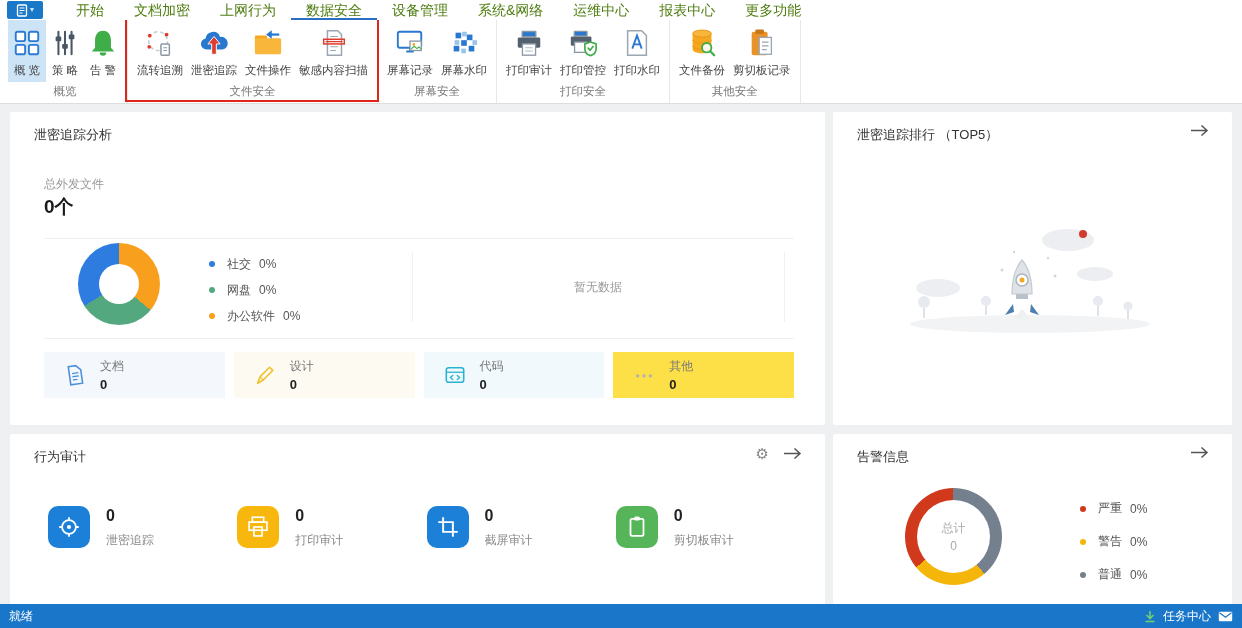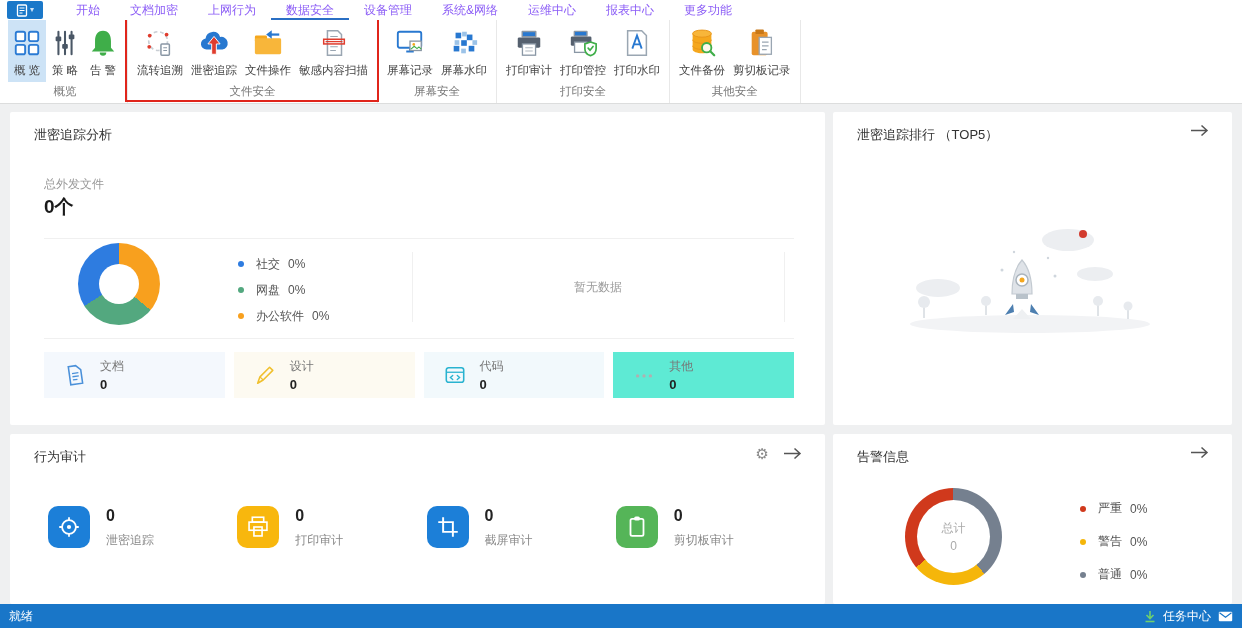--- a/index.html
+++ b/index.html
@@ -7,21 +7,21 @@
   body {
     width:1242px; height:628px; position:relative; overflow:hidden;
     font-family:"Liberation Sans","DejaVu Sans",sans-serif;
     background:#eff0f1; color:#333;
   }
   
   .titlebar { position:absolute; top:0; left:0; right:0; height:20px; background:#fff; display:flex; align-items:center; z-index:4; }
   .appbtn { width:36px; height:18px; margin-left:7px; background:#1a78c9; border-radius:2px; display:flex; align-items:center; justify-content:center; gap:2px; cursor:pointer; }
   .appbtn .caret { color:#cfe4f6; font-size:8px; line-height:1; }
   .tabs { display:flex; margin-left:18px; height:20px; }
-  .tab { font-size:12px; color:#8b5cf6; padding:2px 15px 1px; white-space:nowrap; border-bottom:2px solid transparent; cursor:pointer; }
+  .tab { font-size:14px; color:#4d7c0f; padding:2px 15px 1px; white-space:nowrap; border-bottom:2px solid transparent; cursor:pointer; }
   .tab.active { border-bottom-color:#2a6fc4; }
   
   .ribbon { position:absolute; top:20px; left:0; right:0; height:84px; background:#fff; border-bottom:1px solid #dcdddd; display:flex; padding-left:3px; z-index:3; }
   .rgroup { display:flex; flex-direction:column; border-right:1px solid #e8e8e8; padding:0 5px; position:relative; }
   .rgroup.boxed::after { content:""; position:absolute; left:-3px; right:-2px; top:-3px; bottom:1px; border:2px solid #e0251b; pointer-events:none; z-index:5; }
   .ritems { display:flex; flex:1; align-items:flex-start; }
   .ritem { display:flex; flex-direction:column; align-items:center; gap:5px; padding:8px 4px 4px; cursor:pointer; }
   .ritem.selected { background:#cde3f6; }
   .ric { width:30px; height:30px; display:block; }
   .rlabel { font-size:11.5px; color:#444; white-space:nowrap; }
@@ -37,21 +37,21 @@
   .gearbtn { font-size:15px; color:#888; cursor:pointer; line-height:1; }
   .arrowbtn { cursor:pointer; display:block; }
   
   .total-label { position:absolute; left:34px; top:64px; font-size:12px; color:#999; }
   .total-value { position:absolute; left:34px; top:82px; font-size:19px; font-weight:bold; color:#1a1a1a; }
   .hr { position:absolute; left:34px; right:31px; border-top:1px solid #f0f0f0; }
   .donut { border-radius:50%; position:absolute; }
   .donut-hole { position:absolute; background:#fff; border-radius:50%; display:flex; flex-direction:column; align-items:center; justify-content:center; }
   #donut1 { left:68px; top:131px; width:82px; height:82px; }
   #donut1 .donut-hole { left:21px; top:21px; width:40px; height:40px; }
-  .legend1 { position:absolute; left:228px; top:139px; }
+  .legend1 { position:absolute; left:199px; top:139px; }
   .legend-row { display:flex; align-items:center; height:26px; font-size:12px; color:#555; }
   .dot { width:6px; height:6px; border-radius:50%; margin-right:12px; flex:none; }
   .legend-row .lv { margin-left:8px; }
   .vdiv { position:absolute; width:1px; background:#f0f0f0; top:140px; height:70px; }
   .nodata { position:absolute; left:402px; width:372px; top:167px; text-align:center; font-size:12px; color:#9b9b9b; }
   .cats { position:absolute; left:34px; right:31px; top:240px; display:flex; gap:9px; }
   .cat { flex:1; height:46px; display:flex; align-items:center; padding-left:20px; gap:14px; }
   .cat .ci { width:22px; height:22px; flex:none; }
   .cat .cl { font-size:12px; color:#777; }
   .cat .cv { font-size:13px; font-weight:bold; color:#222; margin-top:2px; }
@@ -334,21 +334,21 @@
       <svg class="ci" viewBox="0 0 24 24">
           <rect x="2.5" y="4" width="19" height="16" rx="2.5" fill="none" stroke="#29b3d0" stroke-width="1.7"></rect>
           <path d="M2.5 9h19" stroke="#29b3d0" stroke-width="1.4"></path>
           <path d="M9.5 12.5l-2.5 2.2 2.5 2.2M14.5 12.5l2.5 2.2-2.5 2.2" fill="none" stroke="#29b3d0" stroke-width="1.5" stroke-linecap="round"></path>
         </svg>
       <div>
           <div class="cl">代码</div>
       <div class="cv">0</div>
         </div>
     </div>
-    <div class="cat" style="background: #5eead4;">
+    <div class="cat" style="background: #fde047;">
       <svg class="ci" viewBox="0 0 24 24">
           <g fill="#b0b0b0">
             <circle cx="5" cy="13" r="1.8"></circle>
             <circle cx="12" cy="13" r="1.8"></circle>
             <circle cx="19" cy="13" r="1.8"></circle>
           </g>
         </svg>
       <div>
           <div class="cl">其他</div>
       <div class="cv">0</div>

